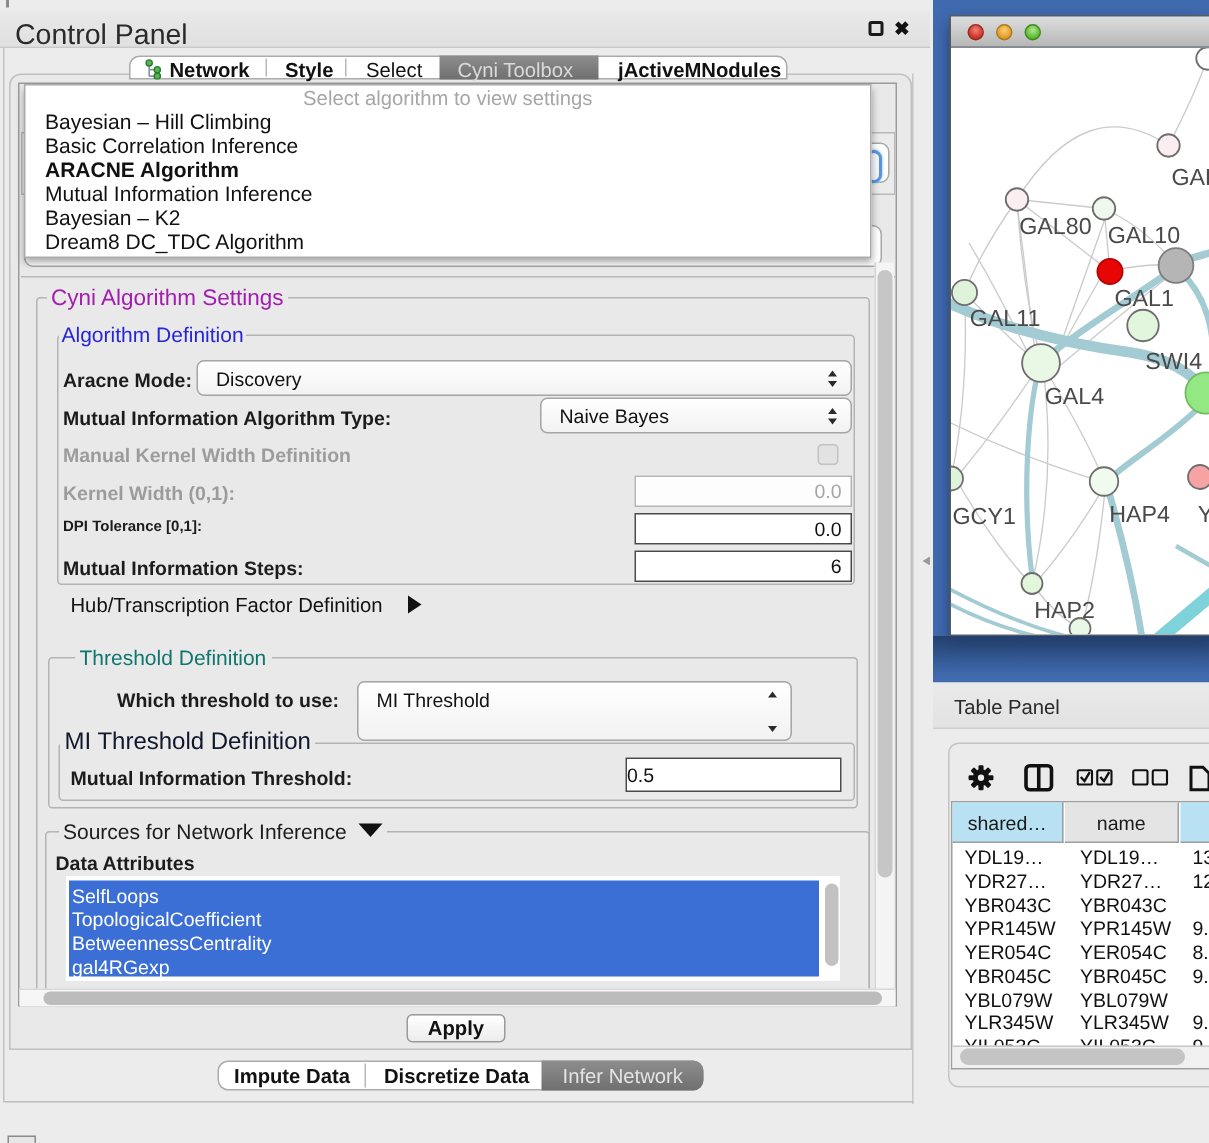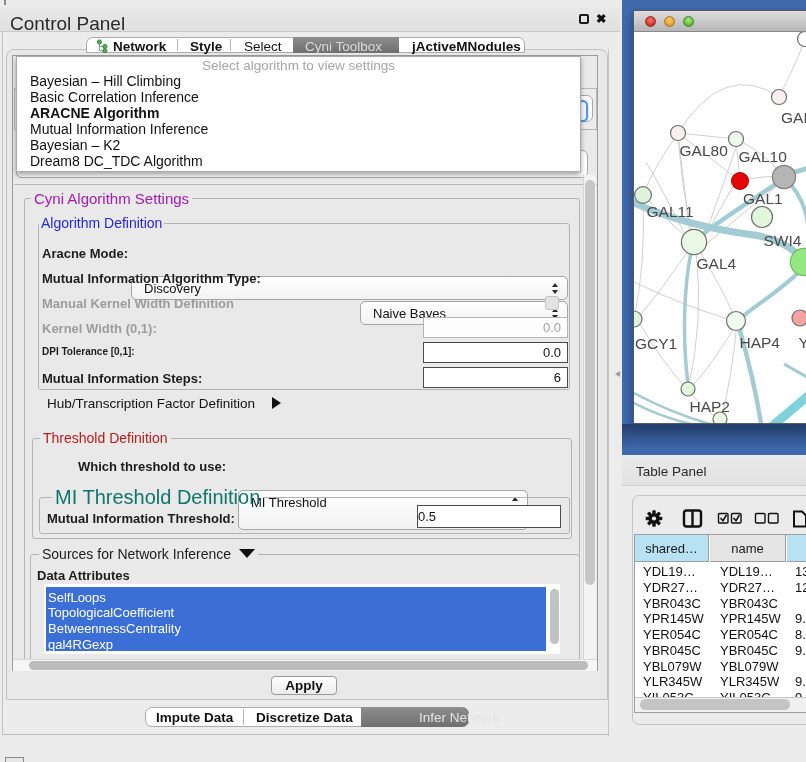--- a/index.html
+++ b/index.html
@@ -61,30 +61,30 @@
 <div class="abs" style="left:42px;top:346px;font-size:10px;font-weight:bold;color:#1c1c1c;">DPI Tolerance [0,1]:</div>
 <div class="abs" style="left:423px;top:342px;width:145px;height:21px;background:#fff;border:1px solid #4a4a4a;font-size:13px;color:#111;text-align:right;padding:2px 6px 0 0;">0.0</div>
 
 <div class="abs" style="left:42px;top:371px;font-size:13px;font-weight:bold;color:#1c1c1c;">Mutual Information Steps:</div>
 <div class="abs" style="left:423px;top:367px;width:145px;height:21px;background:#fff;border:1px solid #4a4a4a;font-size:13px;color:#111;text-align:right;padding:2px 6px 0 0;">6</div>
 
 <div class="abs" style="left:47px;top:396px;font-size:13.5px;color:#111;">Hub/Transcription Factor Definition</div>
 <div class="abs" style="left:272px;top:397px;width:0;height:0;border-left:9px solid #111;border-top:6px solid transparent;border-bottom:6px solid transparent;"></div>
 
 <fieldset class="abs" style="left:32px;top:430px;width:540px;height:109px;border:1px solid #b4b4b4;border-radius:3px;">
-<legend style="margin-left:7px;padding:0 3px;font-size:14px;color:#b91c1c;">Threshold Definition</legend>
+<legend style="margin-left:17px;padding:0 3px;font-size:14px;color:#0f766e;">Threshold Definition</legend>
 </fieldset>
 
 <div class="abs" style="left:78px;top:459px;font-size:13px;font-weight:bold;color:#1c1c1c;">Which threshold to use:</div>
 <div class="abs combo" style="left:238px;top:454px;width:290px;height:40px;">
     <span>MI Threshold</span>
   </div>
 
 <fieldset class="abs" style="left:39px;top:486px;width:531px;height:48px;border:1px solid #b4b4b4;border-radius:3px;">
-<legend style="margin-left:12px;padding:0 3px;font-size:20px;color:#0f766e;">MI Threshold Definition</legend>
+<legend style="margin-left:0;padding:0 3px;font-size:16px;color:#0f172a;">MI Threshold Definition</legend>
 </fieldset>
 
 <div class="abs" style="left:47px;top:511px;font-size:13px;font-weight:bold;color:#1c1c1c;">Mutual Information Threshold:</div>
 <div class="abs" style="left:417px;top:505px;width:144px;height:23px;background:#fff;border:1px solid #4a4a4a;font-size:13px;color:#111;padding:3px 8px 0 0;">0.5</div>
 
 <fieldset class="abs" style="left:30px;top:546px;width:550px;height:122px;border:1px solid #b4b4b4;border-radius:3px;">
 <legend style="margin-left:8px;padding:0 3px;font-size:14px;color:#1c1c1c;">Sources for Network Inference <span style="display:inline-block;width:0;height:0;border-top:9px solid #111;border-left:8px solid transparent;border-right:8px solid transparent;vertical-align:1px;margin-left:4px;"></span></legend>
 </fieldset>
 
 <div class="abs" style="left:37px;top:568px;font-size:13px;font-weight:bold;color:#1c1c1c;">Data Attributes</div>
@@ -97,21 +97,21 @@
 <div class="abs" style="left:13px;top:659px;width:584px;height:12px;background:#f6f6f6;border-top:1px solid #d8d8d8;"></div>
 <div class="abs" style="left:29px;top:660.5px;width:559px;height:9px;background:#bcbcbc;border-radius:5px;"></div>
 
 <div class="abs" style="left:271px;top:676px;width:66px;height:19px;background:linear-gradient(#ffffff,#ececec);border:1px solid #9a9a9a;border-radius:4px;text-align:center;font-size:13.5px;font-weight:bold;color:#111;padding-top:1px;">Apply</div>
 
 <div class="abs" style="left:145px;top:707px;width:324px;height:20px;background:#fff;border:1px solid #ababab;border-radius:7px;"></div>
 <div class="abs" style="left:156px;top:710px;font-size:13.5px;font-weight:bold;color:#111;">Impute Data</div>
 <div class="abs" style="left:243px;top:709px;width:1px;height:16px;background:#b8b8b8;"></div>
 <div class="abs" style="left:256px;top:710px;font-size:13.5px;font-weight:bold;color:#111;">Discretize Data</div>
 <div class="abs" style="left:361px;top:707px;width:108px;height:20px;background:linear-gradient(#8e8e8e,#6f6f6f);border-radius:0 7px 7px 0;"></div>
-<div class="abs" style="left:375px;top:710px;font-size:13.5px;color:#e4e4e4;margin-left:44px;">Infer Network</div>
+<div class="abs" style="left:375px;top:710px;font-size:13.5px;color:#e4e4e4;">Infer Network</div>
 
 <div class="abs" style="left:5px;top:757px;width:19px;height:10px;background:#e6e6e6;border:1.5px solid #8a8a8a;"></div>
 
 <div class="abs" style="left:16px;top:56px;width:565px;height:116px;background:#fff;border:1px solid #ababab;box-shadow:0 3px 5px rgba(0,0,0,0.35);"></div>
 <div class="abs" style="left:16px;top:58px;width:565px;text-align:center;font-size:13.5px;color:#a6a6a6;">Select algorithm to view settings</div>
 <div class="abs" style="left:18px;top:73px;width:560px;font-size:14px;color:#111;line-height:16px;padding-left:12px;">Bayesian – Hill Climbing<br>Basic Correlation Inference<br><b>ARACNE Algorithm</b><br>Mutual Information Inference<br>Bayesian – K2<br>Dream8 DC_TDC Algorithm</div>
 
 <div class="abs" style="left:86px;top:37px;width:439px;height:16px;background:#fff;border:1px solid #ababab;border-radius:7px 7px 0 0;"></div>
 <svg class="abs" style="left:96px;top:38.5px;" width="14" height="14" viewBox="0 0 14 15">
   <path d="M3.2 5 L3.2 12.6 M3.2 8 L8.6 8 M3.2 12.6 L8.6 12.6" stroke="#8795aa" stroke-width="1.2" fill="none"></path>
@@ -261,17 +261,17 @@
 <div class="abs" style="left:643px;top:564px;width:70px;font-size:13px;color:#111;line-height:15.75px;">YDL19…<br>YDR27…<br>YBR043C<br>YPR145W<br>YER054C<br>YBR045C<br>YBL079W<br>YLR345W<br>YIL053C</div>
 <div class="abs" style="left:720px;top:564px;width:70px;font-size:13px;color:#111;line-height:15.75px;">YDL19…<br>YDR27…<br>YBR043C<br>YPR145W<br>YER054C<br>YBR045C<br>YBL079W<br>YLR345W<br>YIL053C</div>
 <div class="abs" style="left:795px;top:564px;width:20px;font-size:13px;color:#111;line-height:15.75px;">13<br>12<br><br>9.<br>8.<br>9.<br><br>9.<br>9.</div>
 
 <div class="abs" style="left:635px;top:697px;width:171px;height:15px;background:#f0f0f0;border-top:1px solid #c8c8c8;"></div>
 <div class="abs" style="left:640px;top:699px;width:150px;height:11px;background:#c4c4c4;border-radius:6px;"></div>
 
 <div class="abs" style="left:615px;top:371px;width:5px;height:6px;background:#9a9a9a;clip-path:polygon(100% 0,100% 100%,0 50%);"></div>
 
 <style>
-.combo { background:linear-gradient(#ffffff,#f2f2f2); border:1px solid #a6a6a6; border-radius:5px; font-size:13px; color:#111;margin-top:36px; }
+.combo { background:linear-gradient(#ffffff,#f2f2f2); border:1px solid #a6a6a6; border-radius:5px; font-size:13px; color:#111; }
 .combo span { position:absolute; left:12px; top:4px; }
 .combo::before { content:""; position:absolute; right:9px; top:5.5px; border-left:3px solid transparent; border-right:3px solid transparent; border-bottom:4.5px solid #2a2a2a; }
 .combo::after { content:""; position:absolute; right:9px; bottom:5.5px; border-left:3px solid transparent; border-right:3px solid transparent; border-top:4.5px solid #2a2a2a; }
 </style>
 
 </body></html>

